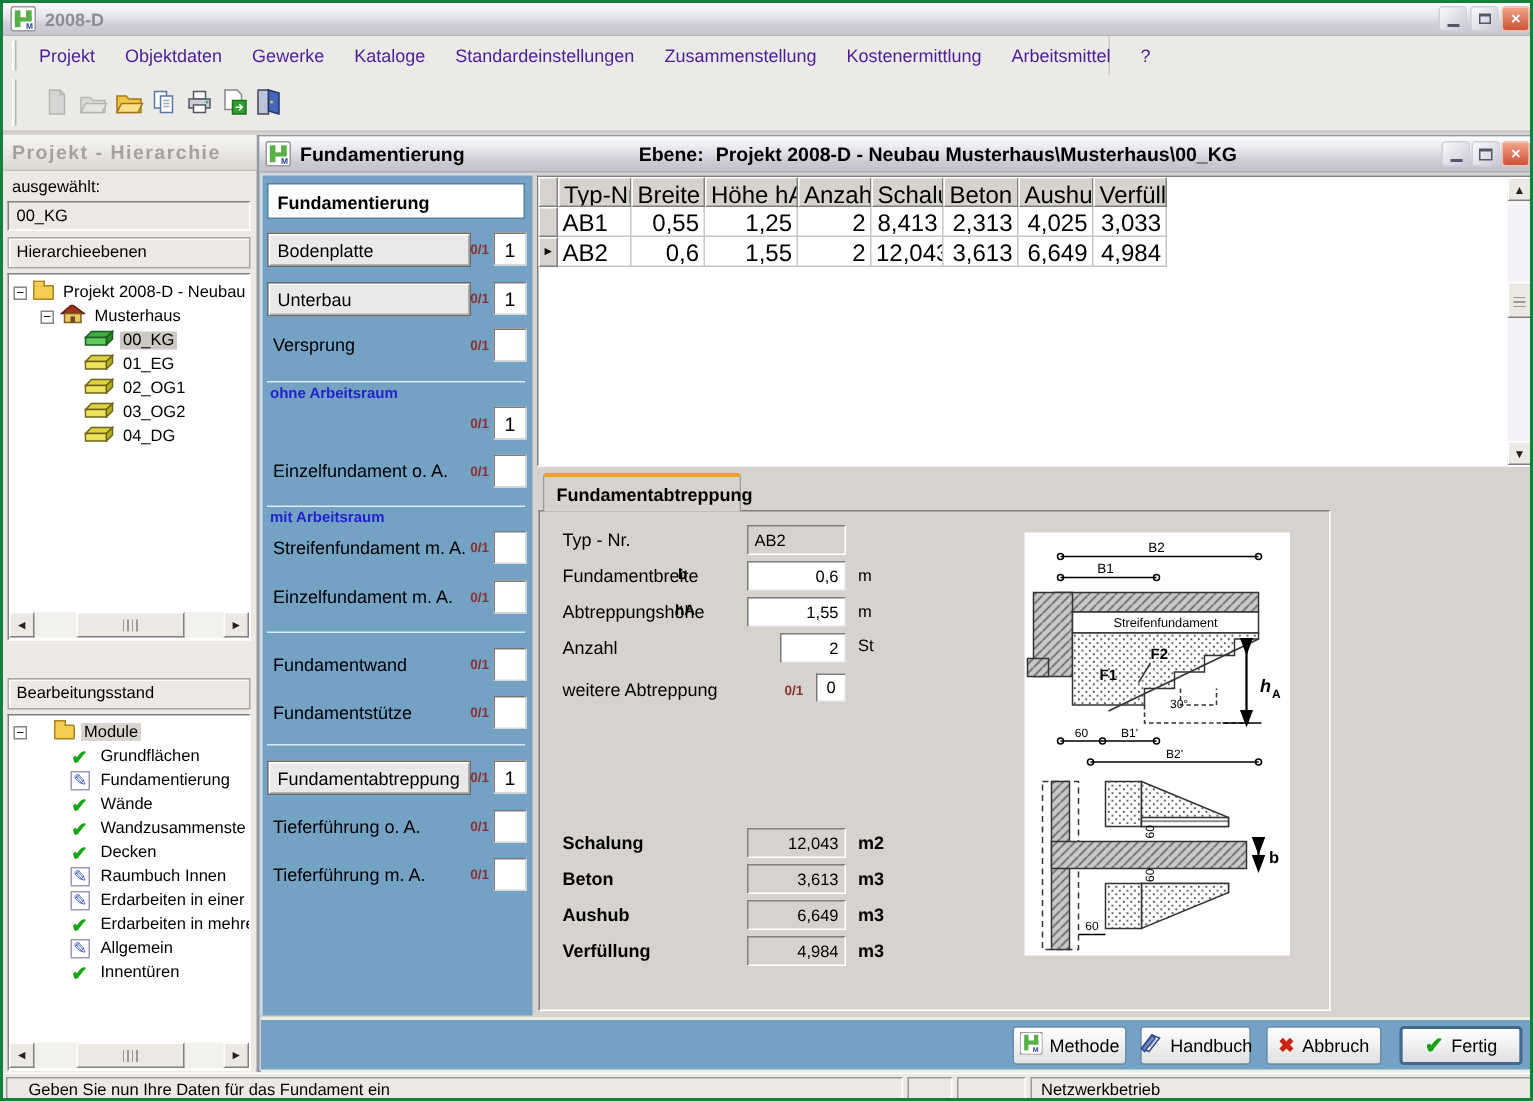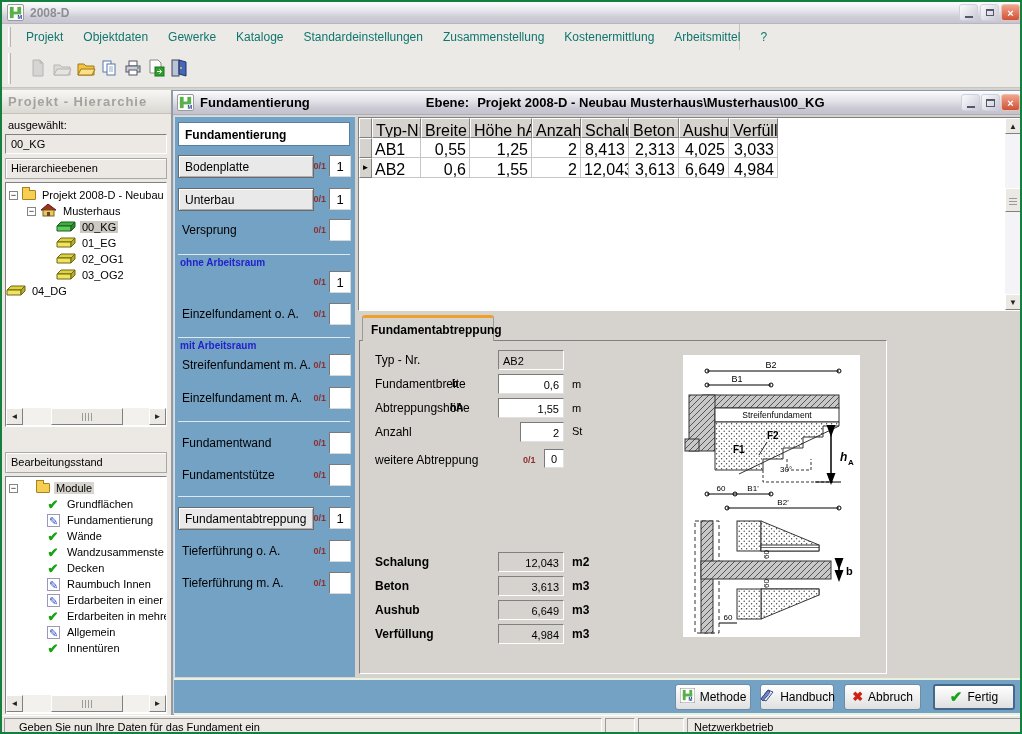--- a/index.html
+++ b/index.html
@@ -22,21 +22,21 @@
     display:flex; align-items:center; justify-content:center; font-size:11px; font-weight:bold; }
   .wbtn.close { background:linear-gradient(#f2a48c,#cd5136); border-color:#e9c2b4; color:#fff; }
   .glyph-min { display:block; width:8px; height:2px; background:#55566a; margin-top:9px; }
   .glyph-restore { display:block; width:8px; height:7px; border:1px solid #55566a; border-top-width:2px; }
   .glyph-max { display:block; width:9px; height:8px; border:1px solid #55566a; border-top-width:2px; }
 
   
   .menubar { position:absolute; left:0; top:22px; width:1022px; height:26px; background:#eceae6; }
   .menuseg { position:absolute; left:0; top:0; width:738px; height:26px; border-right:1px solid #c8c5bf;
     display:flex; align-items:center; padding-left:14px; }
-  .menu-item { padding:4px 10px; font-size:12px; color:#0f766e; }
+  .menu-item { padding:4px 10px; font-size:12px; color:#4c1d95; }
   .groove { position:absolute; top:3px; width:3px; bottom:3px; border-left:1px solid #fff; border-right:1px solid #b8b5af; }
   .toolbar { position:absolute; left:0; top:48px; width:1022px; height:38px; background:#eceae6; border-bottom:1px solid #c8c5bf; }
   .tbtn { position:absolute; top:5px; width:23px; height:26px; display:flex; align-items:center; justify-content:center; }
   .tbtn.disabled { opacity:.45; filter:grayscale(1); }
 
   
   .leftpanel { position:absolute; left:0; top:88px; width:170px; height:625px; background:#ece9e4;
     border-right:1px solid #9a9a9a; }
   .lp-title { height:24px; background:linear-gradient(#f8f7f5,#dbd8d2); border-bottom:1px solid #c4c1bb;
     font-size:13px; font-weight:bold; color:#a5a29e; padding:4px 0 0 6px; letter-spacing:1px; }
@@ -298,21 +298,21 @@
         <div class="trow" style="padding-left:50px">
           <span style="margin-right:4px">
             <svg width="20" height="11" viewBox="0 0 20 11">
                 <polygon points="5,1 19,1 15,5 1,5" fill="#ddd23e" stroke="#6e6614"></polygon>
                 <polygon points="1,5 15,5 15,10 1,10" fill="#efe45e" stroke="#6e6614"></polygon>
                 <polygon points="15,5 19,1 19,6 15,10" fill="#b8ae2a" stroke="#6e6614"></polygon>
               </svg>
           </span>
           <span class="tlabel">03_OG2</span>
         </div>
-        <div class="trow" style="">
+        <div class="trow" style="padding-left:50px">
           <span style="margin-right:4px">
             <svg width="20" height="11" viewBox="0 0 20 11">
                 <polygon points="5,1 19,1 15,5 1,5" fill="#ddd23e" stroke="#6e6614"></polygon>
                 <polygon points="1,5 15,5 15,10 1,10" fill="#efe45e" stroke="#6e6614"></polygon>
                 <polygon points="15,5 19,1 19,6 15,10" fill="#b8ae2a" stroke="#6e6614"></polygon>
               </svg>
           </span>
           <span class="tlabel">04_DG</span>
         </div>
       </div>

